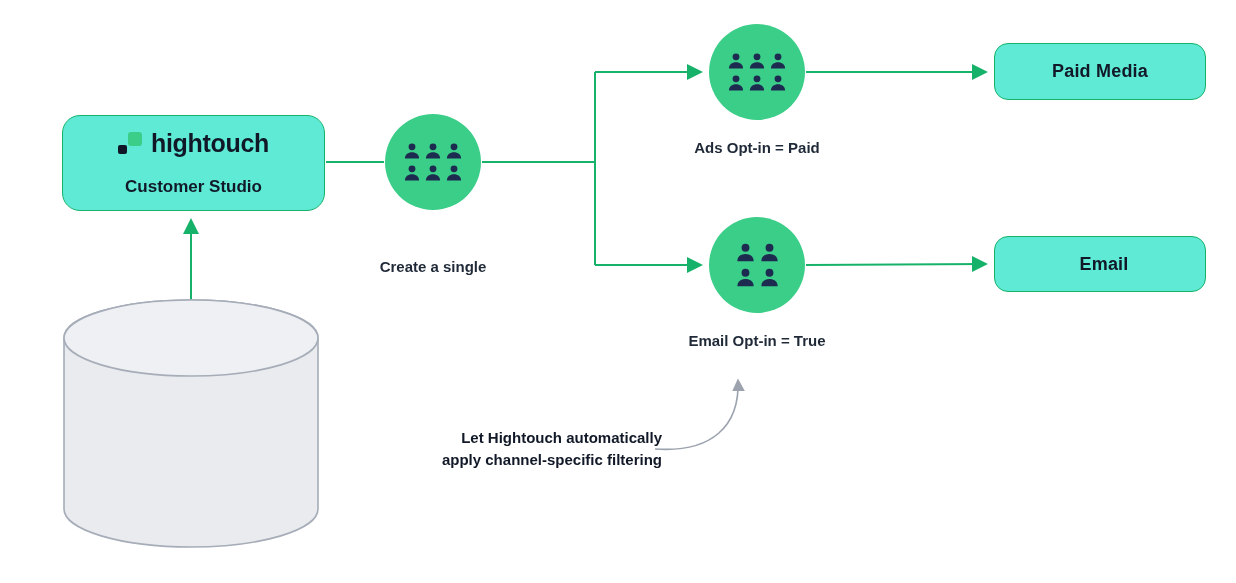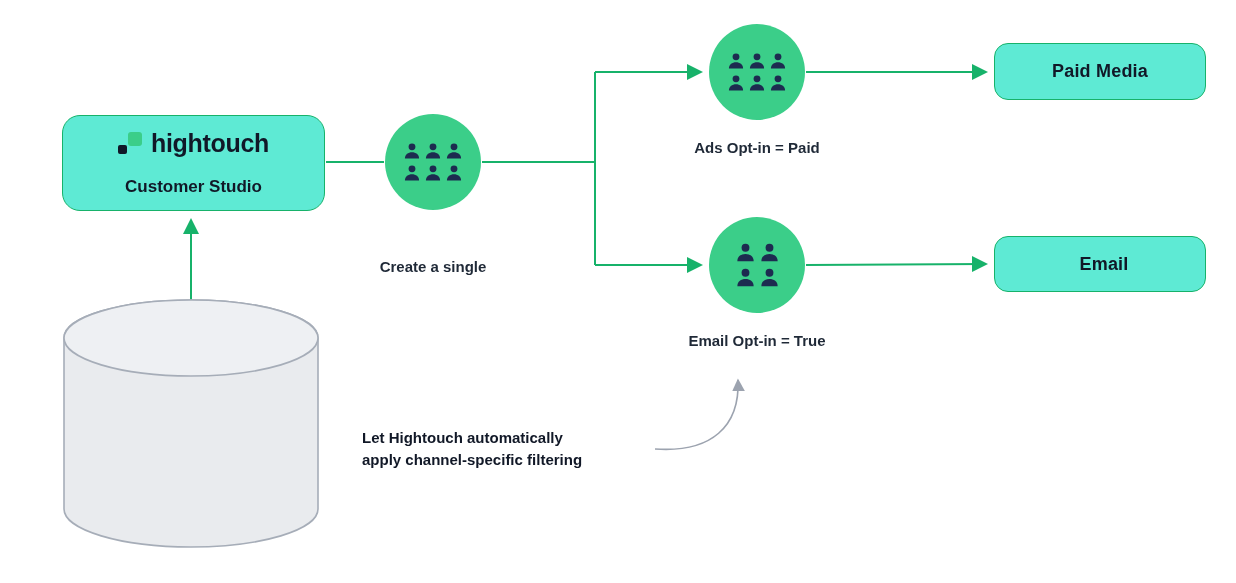--- a/index.html
+++ b/index.html
@@ -53,21 +53,21 @@
     position:absolute;text-align:center;
     font-size:15px;font-weight:700;color:#1f2937;line-height:21px;
   }
   .label-global{left:333px;top:224px;width:200px;margin-top:32px;}
   .label-ads{left:657px;top:137px;width:200px;}
   .label-email{left:657px;top:330px;width:200px;}
 
   
   .annotation{
     position:absolute;left:362px;top:427px;width:300px;
-    text-align:left;font-size:15px;font-weight:700;color:#111827;line-height:22px;
+    text-align:right;font-size:15px;font-weight:700;color:#111827;line-height:22px;
   }
 
   
   .db-cylinder{position:absolute;left:63px;top:298px;width:256px;height:252px;}
 </style>
 </head>
 <body>
 
 <div class="canvas">
 

